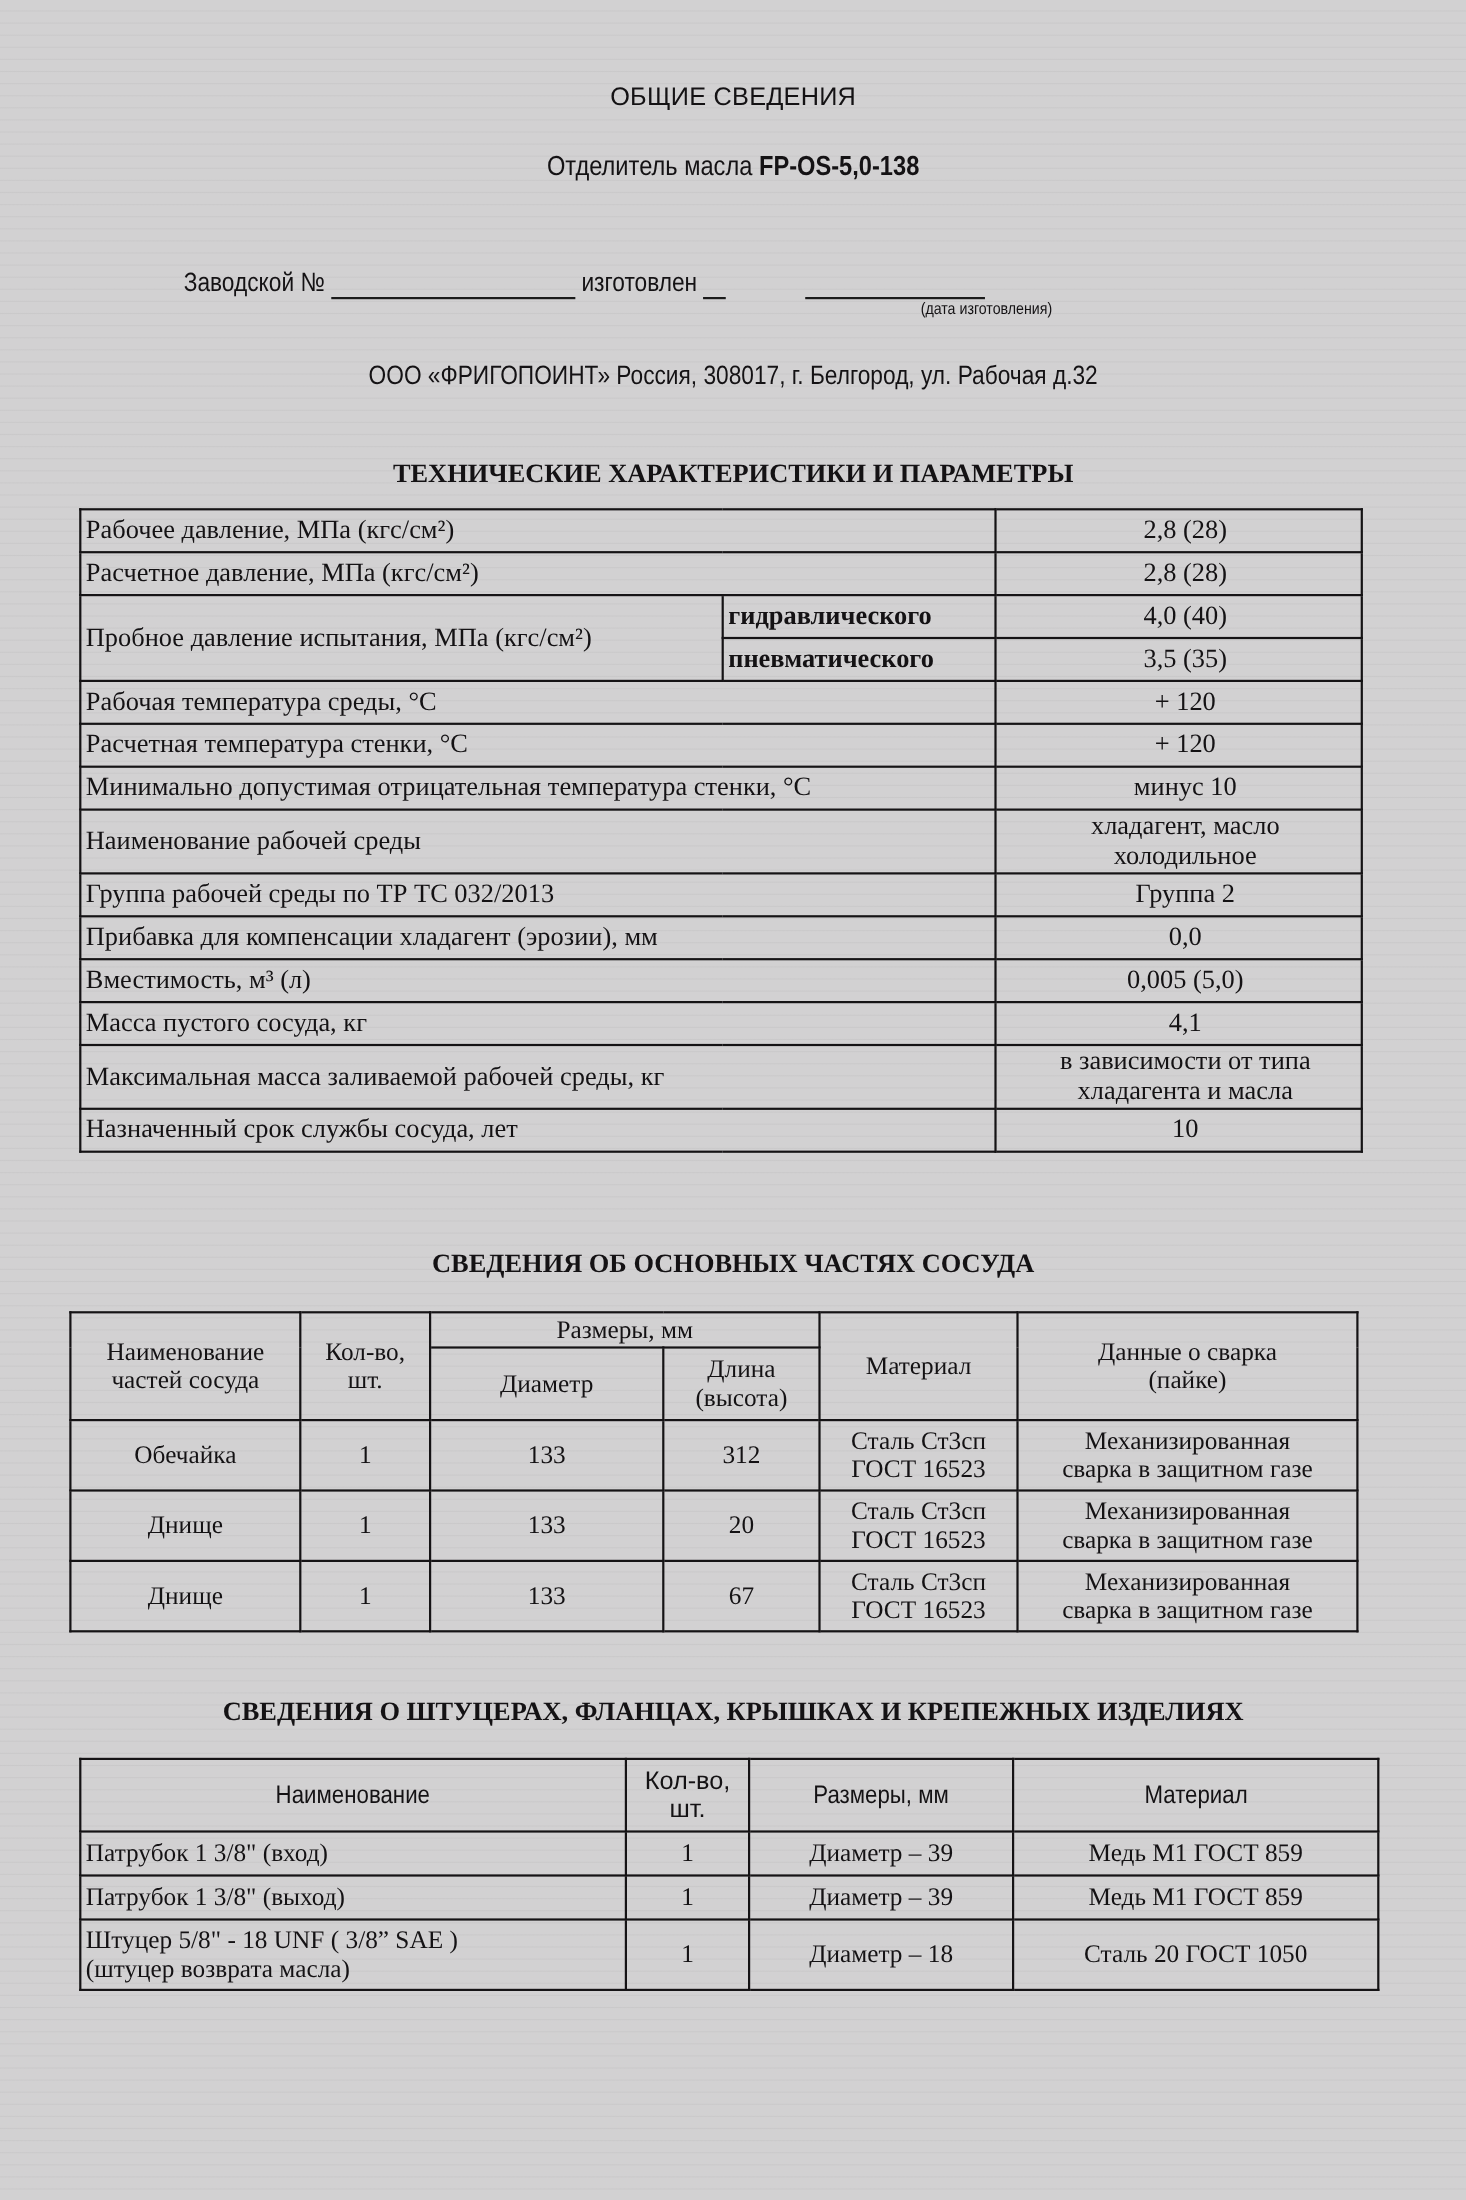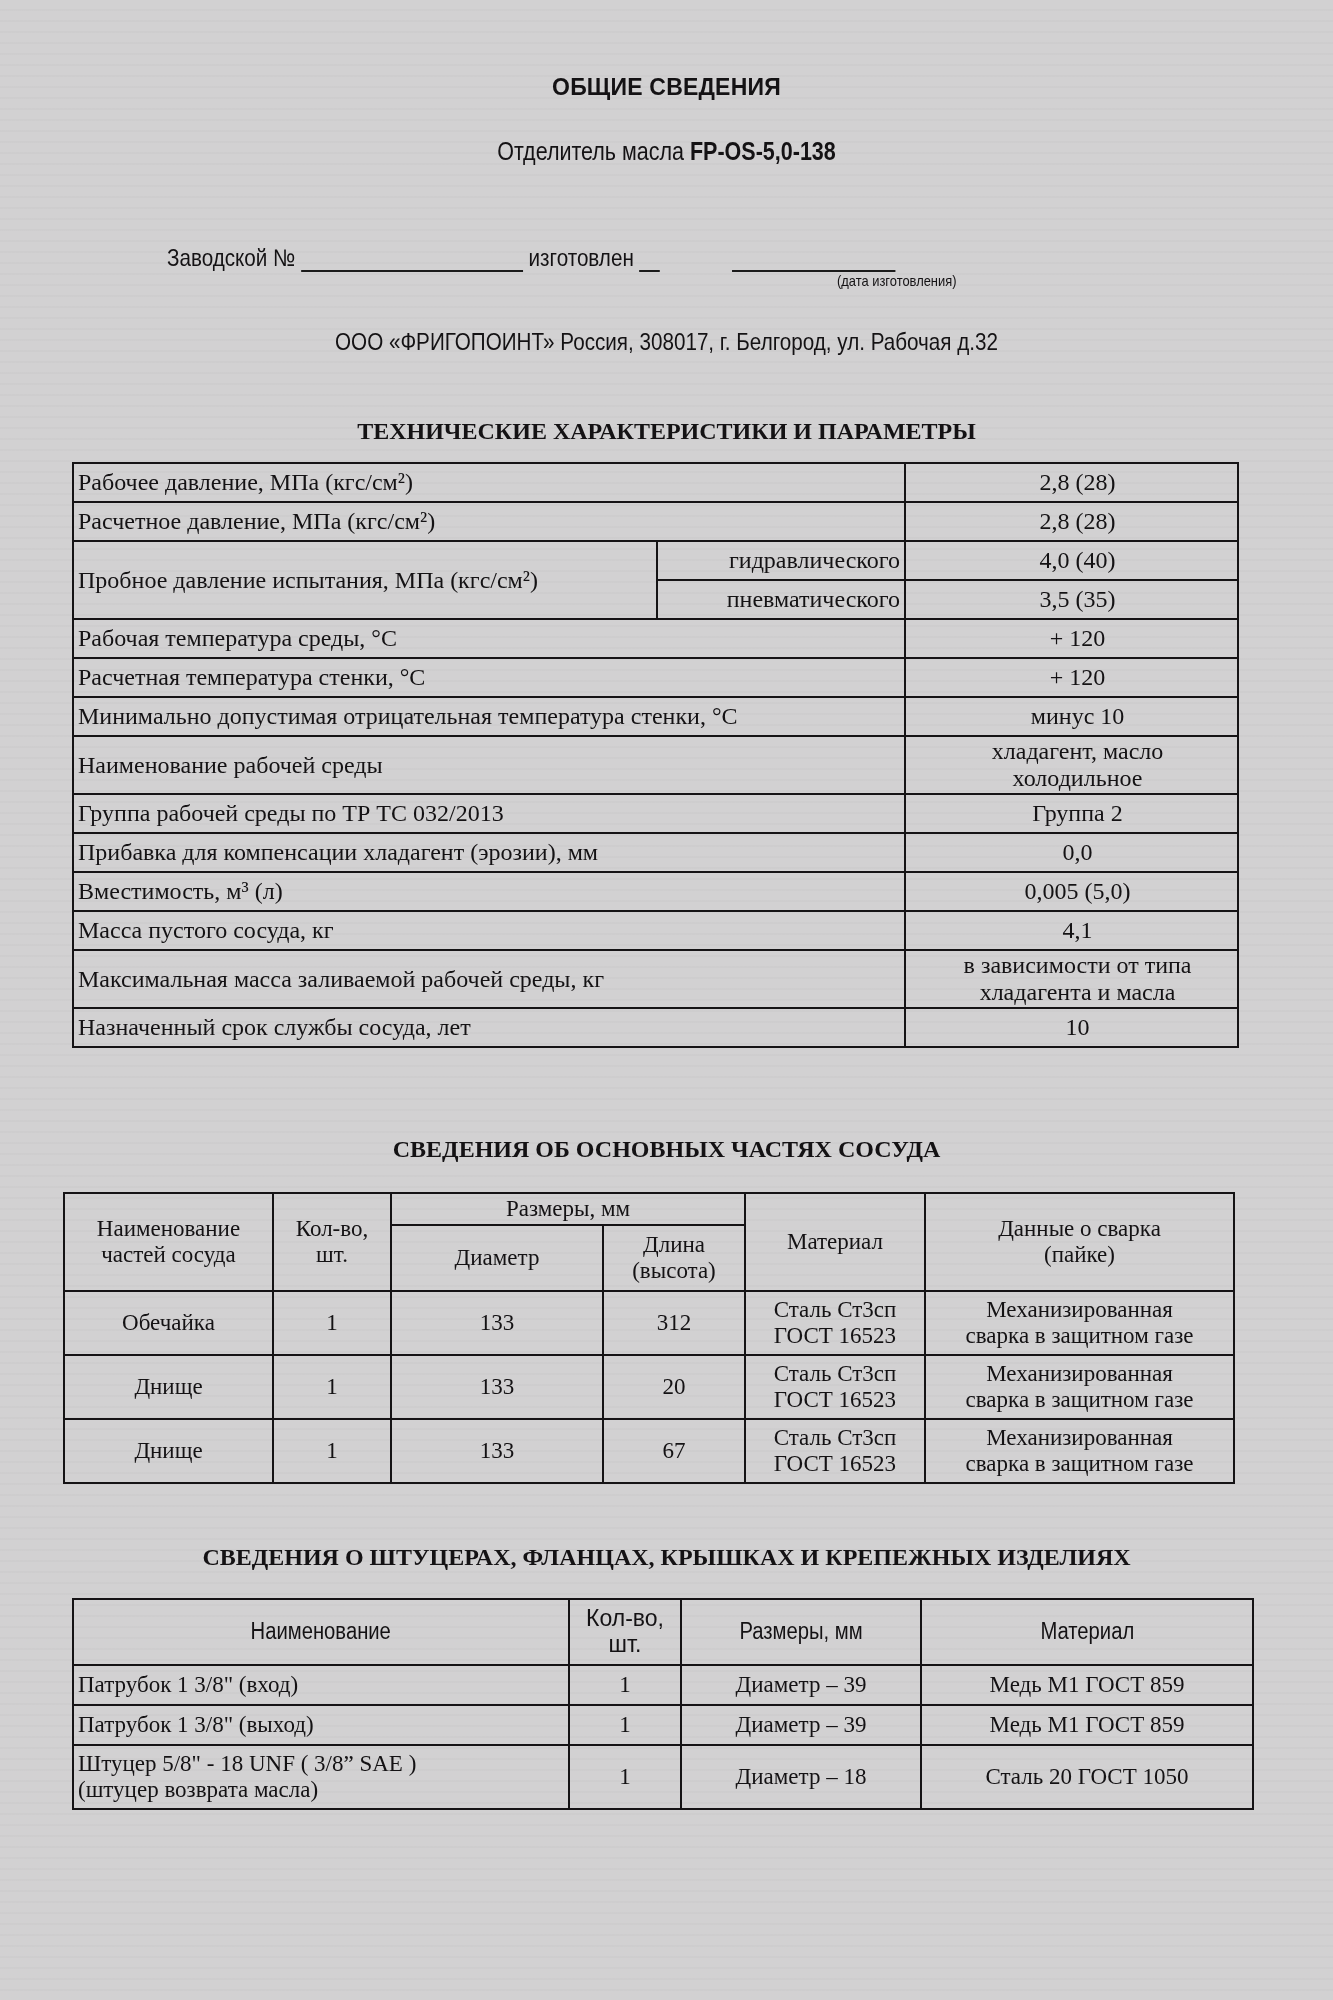--- a/index.html
+++ b/index.html
@@ -14,21 +14,21 @@
   }
   .page {
     position: absolute; left: 0; top: 0; width: 1333px; height: 2000px;
     background:
       repeating-linear-gradient(180deg, rgba(0,0,0,0.0) 0px, rgba(0,0,0,0.0) 9px, rgba(60,60,60,0.05) 10px, rgba(0,0,0,0.0) 11px),
       #d2d1d2;
   }
   .abs { position: absolute; }
   .title-main {
     left: 0; width: 1333px; top: 74px; text-align: center;
-    font-weight: bold; font-size: 23px; letter-spacing: 0.2px;
+    font-weight: normal; font-size: 23px; letter-spacing: 0.2px;
     font-family: "Liberation Sans Narrow", "Liberation Sans", sans-serif;
   }
   .subtitle {
     left: 0; width: 1333px; top: 137px; text-align: center;
     font-size: 25px;
     font-family: "Liberation Sans", sans-serif;
     transform: scaleX(0.86);
   }
   .subtitle b { font-weight: bold; }
   .serial-line {
@@ -57,21 +57,21 @@
   }
   table.doc td, table.doc th {
     border: 2px solid #151315; padding: 0 4px; font-weight: normal;
     line-height: 1.12;
   }
   
   #t1 { left: 72px; top: 462px; width: 1165px; font-size: 24px; }
   #t1 td { height: 37px; padding-left: 16px; }
   #t1 td.label { text-align: left; padding-left: 4px; border-radius: 15px; }
   #t1 td.val { text-align: center; }
-  #t1 td.sub { text-align: right; padding-left: 4px; height: 35px; }
+  #t1 td.sub { text-align: left; padding-left: 4px; height: 35px; font-weight: bold; }
   #t1 tr.tall td { height: 56px; }
   
   #t2 { left: 63px; top: 1192px; width: 1170px; font-size: 23px; }
   #t2 td, #t2 th { text-align: center; }
   #t2 tr.data td { height: 62px; }
   
   #t3 { left: 72px; top: 1598px; width: 1180px; font-size: 23px; }
   #t3 th { text-align: center; height: 64px; font-family: "Liberation Sans", sans-serif; }
   #t3 th span.nar { display: inline-block; transform: scaleX(0.88); }
   #t3 td { height: 38px; }

